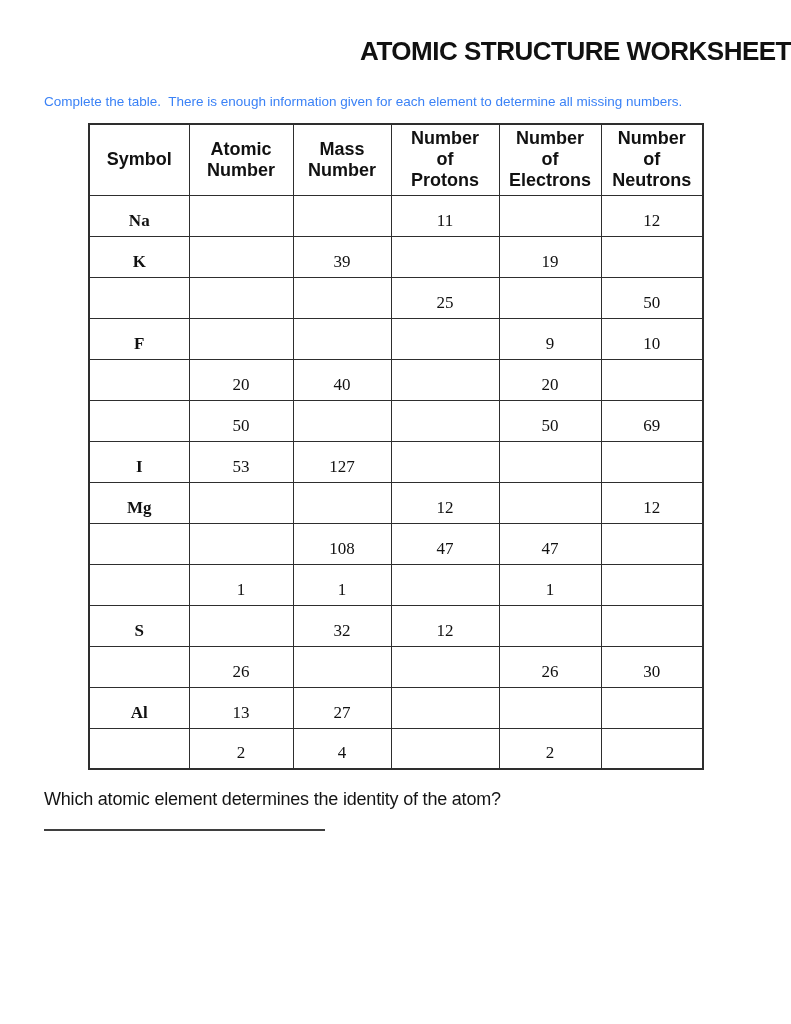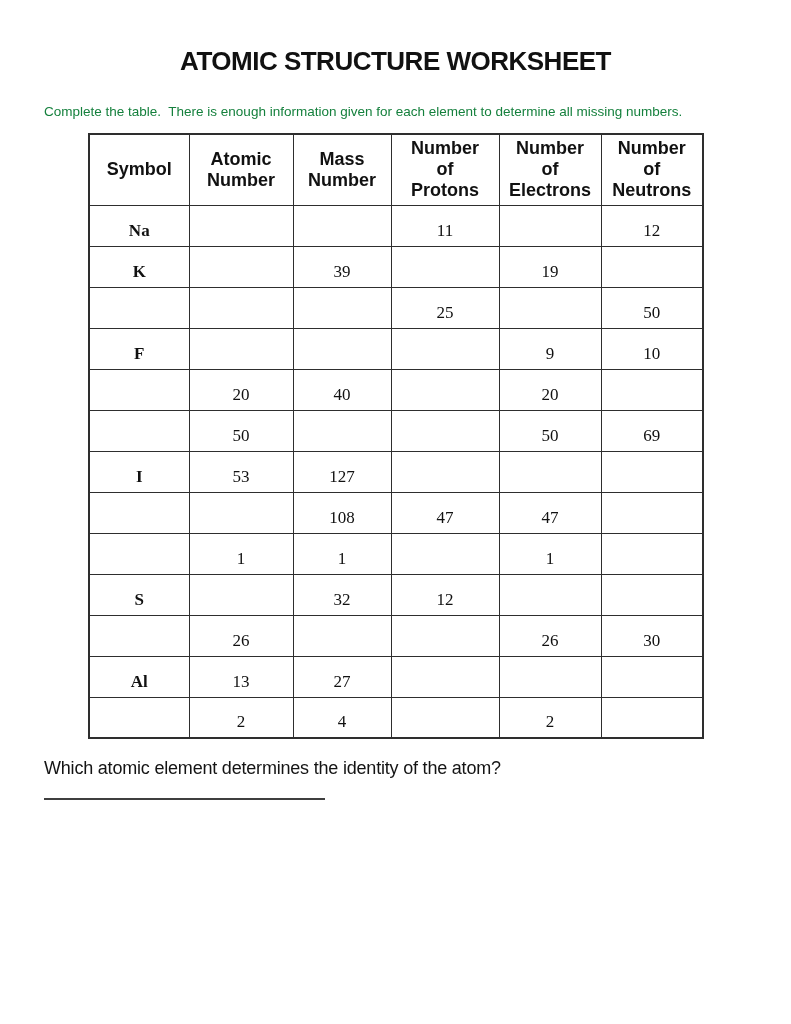--- a/index.html
+++ b/index.html
@@ -5,31 +5,31 @@
   * { margin: 0; padding: 0; box-sizing: border-box; }
   html, body { background: #ffffff; }
   body {
     width: 791px; height: 1024px;
     font-family: "Liberation Sans", sans-serif;
     color: #000;
     overflow: hidden;
     position: relative;
   }
   .title {
-    margin-top: 46px;
-    text-align: center;
+    margin-top: 36px;
+    text-align: right;
     font-size: 26px;
     font-weight: 700;
     letter-spacing: -0.5px;
     color: #111;
   }
   .instruction {
     margin: 27px 40px 0 44px;
     font-size: 13.5px;
-    color: #15803d;
+    color: #3b82f6;
     white-space: pre-wrap;
   }
   table.worksheet {
     margin: 14px 0 0 88px;
     width: 614px;
     border-collapse: collapse;
     table-layout: fixed;
     border: 2px solid #2e2e2e;
   }
   .worksheet th, .worksheet td {
@@ -154,20 +154,28 @@
       </tr>
       <tr>
         <td class="sym">I</td>
         <td>53</td>
         <td>127</td>
         <td></td>
         <td></td>
         <td></td>
       </tr>
       <tr>
+        <td class="sym">Mg</td>
+        <td></td>
+        <td></td>
+        <td>12</td>
+        <td></td>
+        <td>12</td>
+      </tr>
+      <tr>
         <td class="sym"></td>
         <td></td>
         <td>108</td>
         <td>47</td>
         <td>47</td>
         <td></td>
       </tr>
       <tr>
         <td class="sym"></td>
         <td>1</td>

